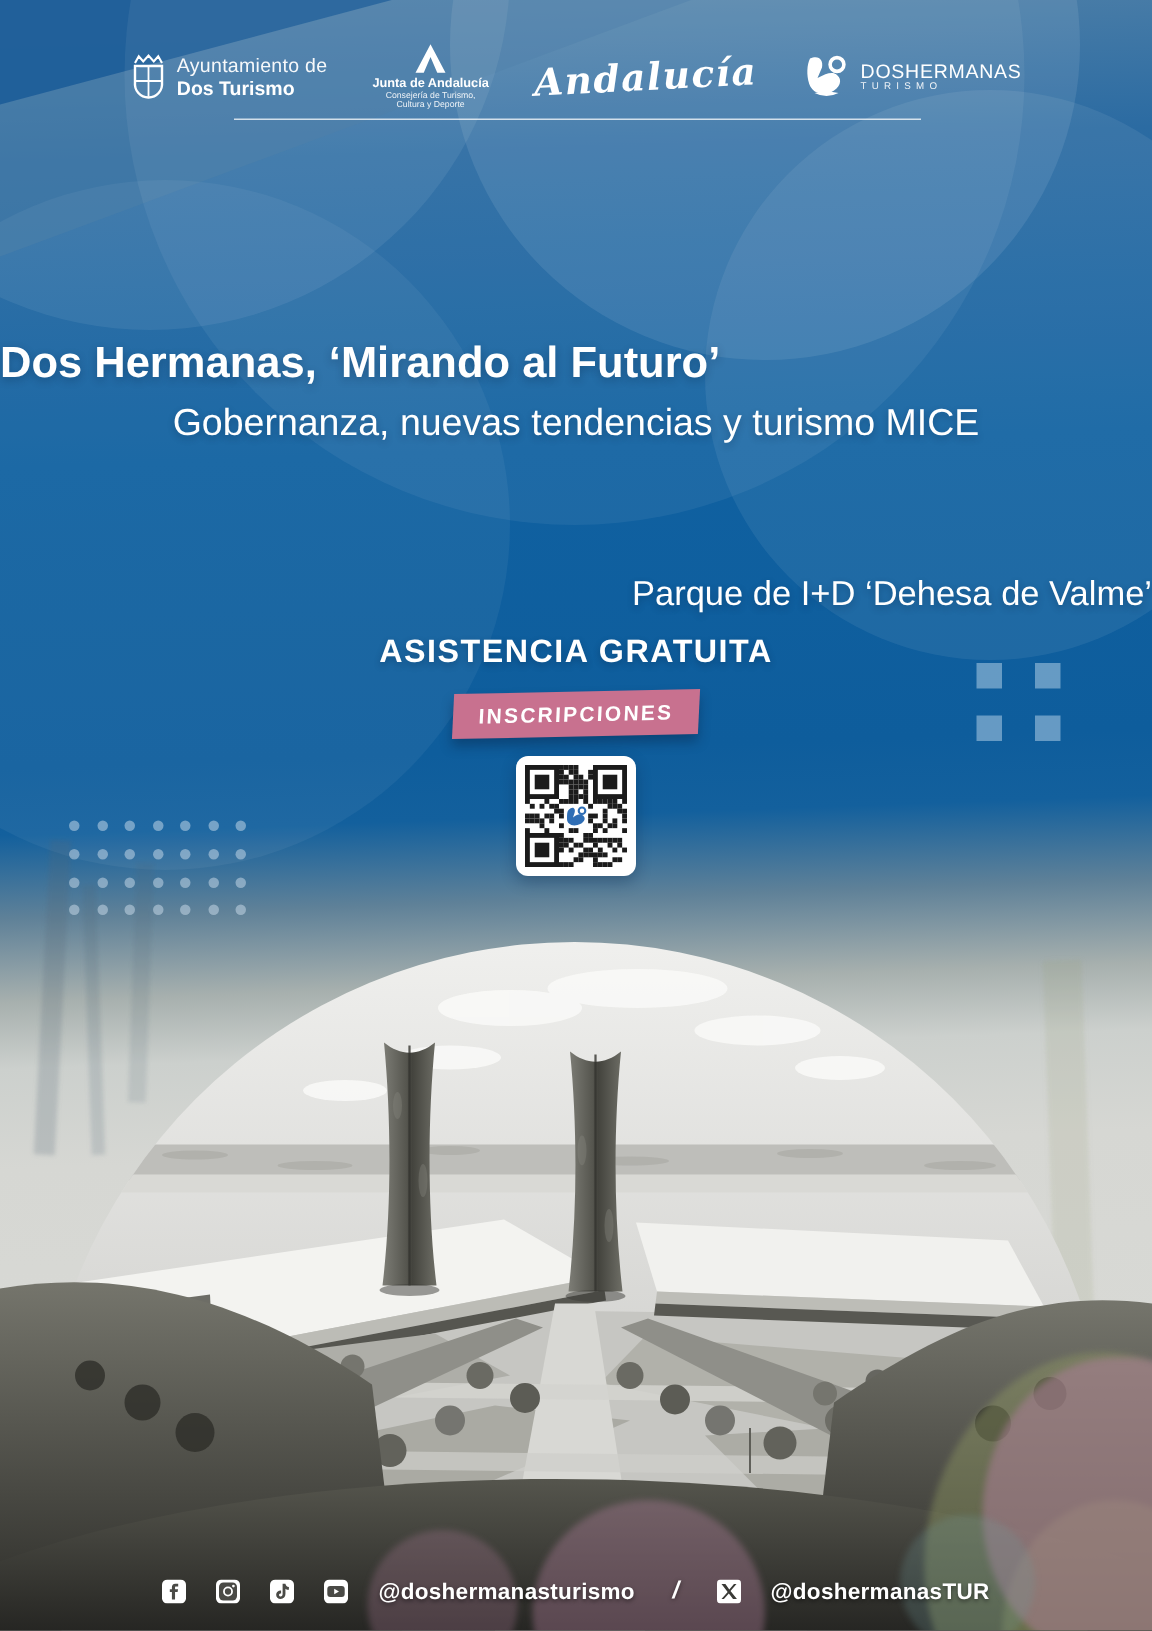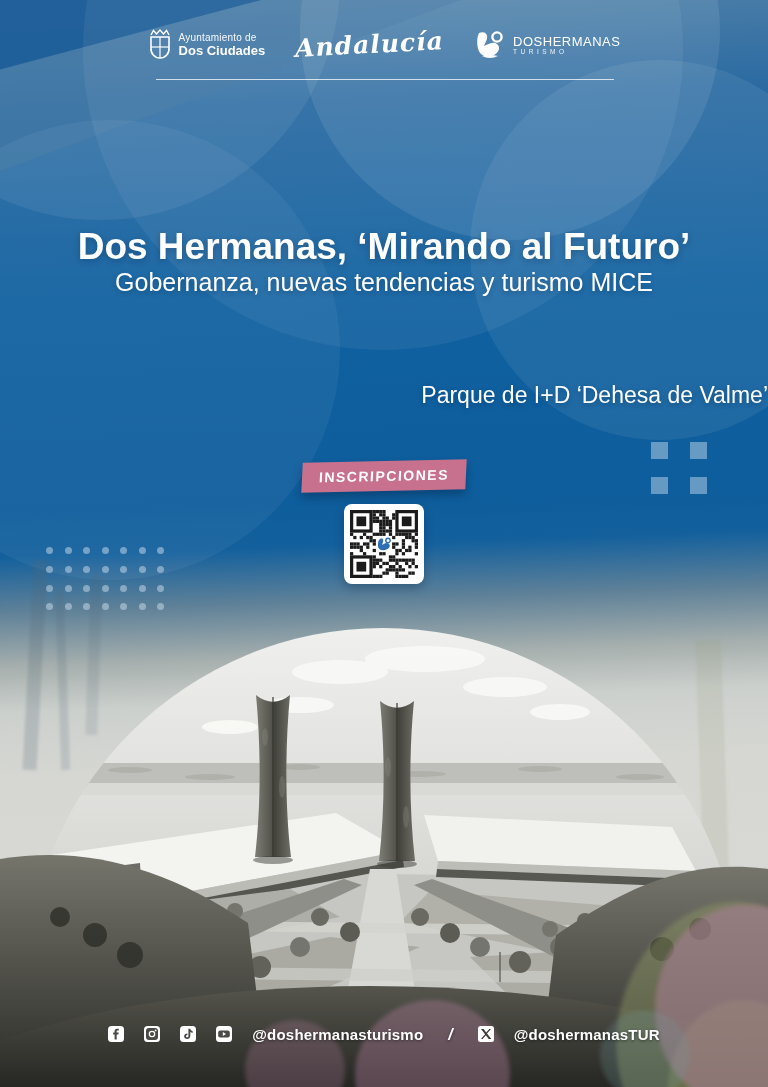--- a/index.html
+++ b/index.html
@@ -12,39 +12,39 @@
   .circ{position:absolute;border-radius:50%;pointer-events:none;}
   .wedge1{position:absolute;left:0;top:0;width:768px;height:120px;
     background:#0d5191;clip-path:polygon(0 0,34% 0,0 58%);opacity:.92;}
   .wedge2{position:absolute;left:0;top:0;width:768px;height:190px;
     background:#366f9f;clip-path:polygon(0 0,60% 0,0 90%);opacity:.55;}
   .streak{position:absolute;filter:blur(1.5px);pointer-events:none;}
   
   .logos{position:absolute;top:28px;left:0;right:0;display:flex;justify-content:center;
     align-items:center;gap:30px;}
   .logo-item{display:flex;align-items:center;gap:7px;}
-  .ayto-l1{font-size:10px;letter-spacing:.2px;opacity:.95;}
+  .ayto-l1{font-size:13px;letter-spacing:.2px;opacity:.95;}
   .ayto-l2{font-size:13px;font-weight:bold;}
   .junta{display:flex;flex-direction:column;align-items:center;line-height:1.15;}
   .junta-name{font-size:8.5px;font-weight:bold;margin-top:1px;}
   .junta-dept{font-size:5.8px;opacity:.9;}
   .andalucia{font-family:"DejaVu Serif",serif;font-style:italic;font-weight:600;
     font-size:25px;transform:rotate(-3deg);letter-spacing:1px;}
   .dh-name{font-size:13px;font-weight:normal;letter-spacing:.5px;line-height:1;}
   .dh-sub{font-size:6.5px;letter-spacing:3.5px;opacity:.9;}
   .divider{position:absolute;top:79px;left:156px;width:458px;height:1px;
     background:rgba(255,255,255,.75);}
   .plan{position:absolute;top:83px;left:0;right:0;text-align:center;
     font-size:11.5px;font-weight:bold;letter-spacing:.1px;}
   
   .title{position:absolute;top:148px;left:0;right:0;text-align:center;
     font-size:64px;font-weight:bold;letter-spacing:-1px;line-height:1;
     text-shadow:0 3px 8px rgba(8,30,60,.35);}
-  .subtitle{position:absolute;top:226px;left:0;right:0;text-align:center;
-    font-size:37px;font-weight:bold;text-shadow:0 2px 6px rgba(8,30,60,.3);}
+  .subtitle{position:absolute;top:226px;left:0;right:0;
+    font-size:29px;font-weight:bold;text-shadow:0 2px 6px rgba(8,30,60,.3);}
   .tagline{position:absolute;top:268px;left:0;right:0;text-align:center;
     font-size:25px;font-weight:300;text-shadow:0 2px 5px rgba(8,30,60,.3);}
   
   .datetime{position:absolute;top:340px;left:0;right:0;text-align:center;
     font-size:32px;font-weight:500;text-shadow:0 2px 6px rgba(8,30,60,.3);}
   .venue{position:absolute;top:382px;left:0;right:0;text-align:right;
     font-size:23px;font-weight:300;text-shadow:0 2px 5px rgba(8,30,60,.3);}
   .admission{position:absolute;top:422px;left:0;right:0;text-align:center;
     font-size:21.5px;font-weight:bold;letter-spacing:1px;text-shadow:0 2px 5px rgba(8,30,60,.3);}
   .cta{position:absolute;top:461px;left:50%;transform:translateX(-50%) rotate(-1.2deg) skewX(-4deg);
@@ -55,21 +55,21 @@
     border-radius:8px;display:flex;align-items:center;justify-content:center;
     box-shadow:0 4px 10px rgba(5,25,55,.3);}
   
   .dot{position:absolute;width:7px;height:7px;border-radius:50%;background:rgba(205,222,236,.5);}
   .sq{position:absolute;width:17px;height:17px;background:rgba(190,215,235,.5);}
   
   .scene{position:absolute;top:617px;left:0;}
   .petal{position:absolute;pointer-events:none;filter:blur(2px);}
   
   .footer{position:absolute;left:0;right:0;top:1026px;z-index:10;text-align:center;}
-  .social-row{display:flex;justify-content:center;gap:20px;}
+  .social-row{display:flex;justify-content:center;align-items:center;gap:20px;margin-top:26px;}
   .handle{font-size:15px;font-weight:bold;letter-spacing:.2px;text-shadow:0 1px 3px rgba(0,0,0,.5);}
   .slash{font-size:16px;font-style:italic;font-weight:bold;margin:0 5px;text-shadow:0 1px 3px rgba(0,0,0,.5);}
   .website{margin-top:9px;font-size:15px;font-weight:400;letter-spacing:.3px;
     text-shadow:0 1px 3px rgba(0,0,0,.5);}
   .icon{display:inline-block;vertical-align:middle;}
 </style>
 </head>
 <body>
 
 <div class="poster">
@@ -89,42 +89,51 @@
   <div class="logos">
     <div class="logo-item">
       <svg class="icon" width="24" height="33" viewBox="0 0 24 33">
         <polyline points="3,7 5.5,2.5 8.5,6 12,2 15.5,6 18.5,2.5 21,7" fill="none" stroke="#fff" stroke-width="1.4"></polyline>
         <path d="M3,9 h18 v11 a9,9 0 0 1 -9,10 a9,9 0 0 1 -9,-10 Z" fill="none" stroke="#fff" stroke-width="1.6"></path>
         <line x1="12" y1="9" x2="12" y2="29.5" stroke="#fff" stroke-width="1.2"></line>
         <line x1="3" y1="19" x2="21" y2="19" stroke="#fff" stroke-width="1.2"></line>
       </svg>
       <div>
         <div class="ayto-l1">Ayuntamiento de</div>
-        <div class="ayto-l2">Dos Ciudades</div>
+        <div class="ayto-l2">Dos Turismo</div>
       </div>
+    </div>
+    <div class="junta">
+      <svg class="icon" width="24" height="22" viewBox="0 0 24 22">
+        <path d="M12,1.5 L22,20.5 L16.5,20.5 L12,10 L7.5,20.5 L2,20.5 Z" fill="#fff"></path>
+      </svg>
+      <div class="junta-name">Junta de Andalucía</div>
+      <div class="junta-dept">Consejería de Turismo,</div>
+      <div class="junta-dept">Cultura y Deporte</div>
     </div>
     <div class="andalucia">Andalucía</div>
     <div class="logo-item">
       <svg class="icon" width="32" height="32" viewBox="0 0 32 32">
         <path d="M5,4 C11,1.5 14,5 13,10 L10,17 C16,14 20,12.5 23,15 C27,18 25,24 19,26.5 C12,29 6.5,26.5 4.5,21 C2.5,15 3,8 5,4 Z" fill="#fff"></path>
         <circle cx="23" cy="8" r="4.6" fill="none" stroke="#fff" stroke-width="2.4"></circle>
         <path d="M8,27 Q16,31 24,27 Q16,25 8,27 Z" fill="#fff"></path>
       </svg>
       <div>
         <div class="dh-name">DOSHERMANAS</div>
         <div class="dh-sub">TURISMO</div>
       </div>
     </div>
   </div>
   <div class="divider"></div>
 
   <div class="subtitle">Dos Hermanas, ‘Mirando al Futuro’</div>
   <div class="tagline">Gobernanza, nuevas tendencias y turismo MICE</div>
 
   <div class="venue">Parque de I+D ‘Dehesa de Valme’</div>
+  <div class="admission">ASISTENCIA GRATUITA</div>
   <button class="cta">INSCRIPCIONES</button>
 
   <div class="qr-box">
     <svg id="qr-svg" width="68" height="68" viewBox="0 0 68 68">
         <rect x="22.67" y="0.00" width="3.24" height="3.24" fill="#1b1b1b"></rect>
         <rect x="25.90" y="0.00" width="3.24" height="3.24" fill="#1b1b1b"></rect>
         <rect x="29.14" y="0.00" width="3.24" height="3.24" fill="#1b1b1b"></rect>
         <rect x="32.38" y="0.00" width="3.24" height="3.24" fill="#1b1b1b"></rect>
         <rect x="22.67" y="3.24" width="3.24" height="3.24" fill="#1b1b1b"></rect>
         <rect x="29.14" y="3.24" width="3.24" height="3.24" fill="#1b1b1b"></rect>

